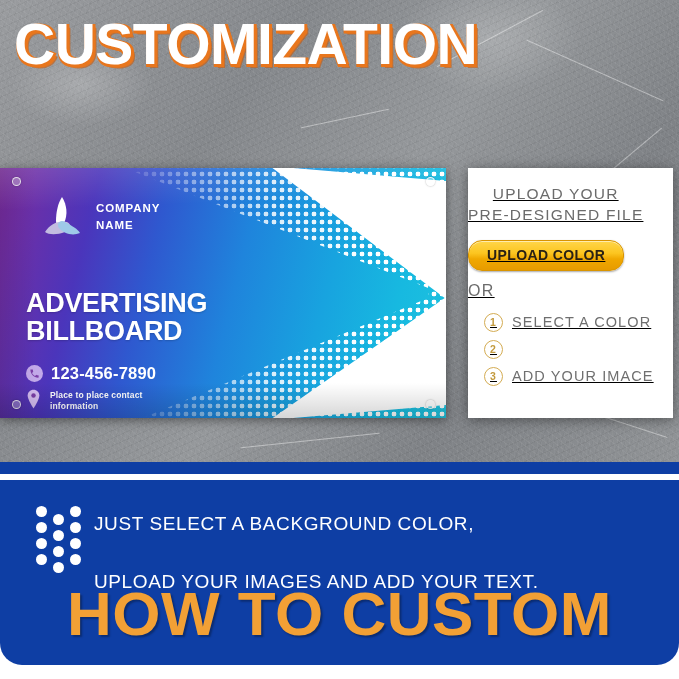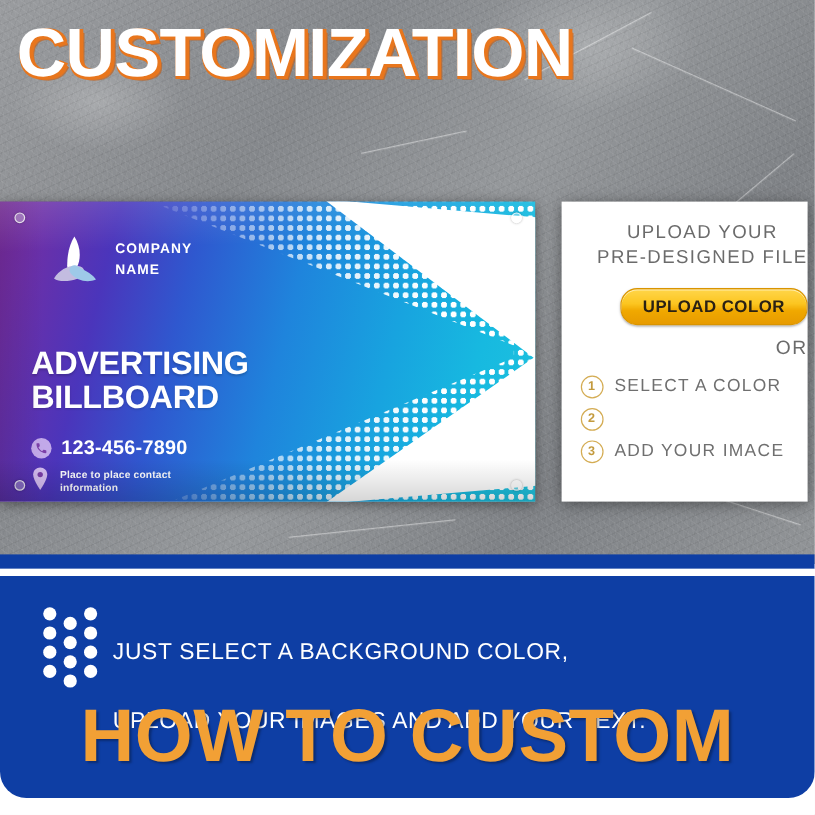--- a/index.html
+++ b/index.html
@@ -135,22 +135,22 @@
     background:rgba(255,255,255,.30);
     border:1.3px solid rgba(255,255,255,.85);
     box-shadow:0 0 2px rgba(0,0,0,.35);
   }
 
   
   .card{
     position:absolute;left:468px;top:168px;width:205px;height:250px;
     background:#fff;
     box-shadow:0 2px 12px rgba(0,0,0,.42);
-    display:flex;flex-direction:column;align-items:flex-end;
-    padding-top:16px;box-sizing:border-box;
+    display:flex;flex-direction:column;align-items:flex-start;
+    padding-top:16px;box-sizing:border-box;text-decoration:underline;
   }
   .card-h{
     color:#6b6b6b;font-size:15.5px;letter-spacing:1.2px;line-height:1.35;
     text-align:center;font-weight:normal;
   }
   .upload-btn{
     margin-top:14px;
     padding:6px 18px 7px;
     border-radius:14px;
     background:linear-gradient(180deg,#ffd64a 0%,#fcc520 42%,#f0a800 62%,#e79b00 100%);
@@ -184,21 +184,21 @@
   .bluepanel{
     position:absolute;left:0;top:480px;width:679px;height:185px;
     background:#0e3ea4;
     border-radius:0 0 22px 22px;
   }
   .dots{
     position:absolute;left:36px;top:506px;width:48px;height:66px;
   }
   .dot{position:absolute;width:11px;height:11px;border-radius:50%;background:#fff;}
   .tagline{
-    position:absolute;left:94px;top:501px;
+    position:absolute;left:94px;top:481px;
     color:#ffffff;font-size:19px;line-height:1.52;letter-spacing:.6px;
     white-space:pre-line;
   }
   .bighow{
     position:absolute;left:0;top:583px;width:679px;text-align:center;
     color:#f2a035;font-weight:bold;font-size:62px;letter-spacing:.5px;
     line-height:1;
     text-shadow:2px 2px 2px rgba(0,0,0,.30);
   }
 </style>

